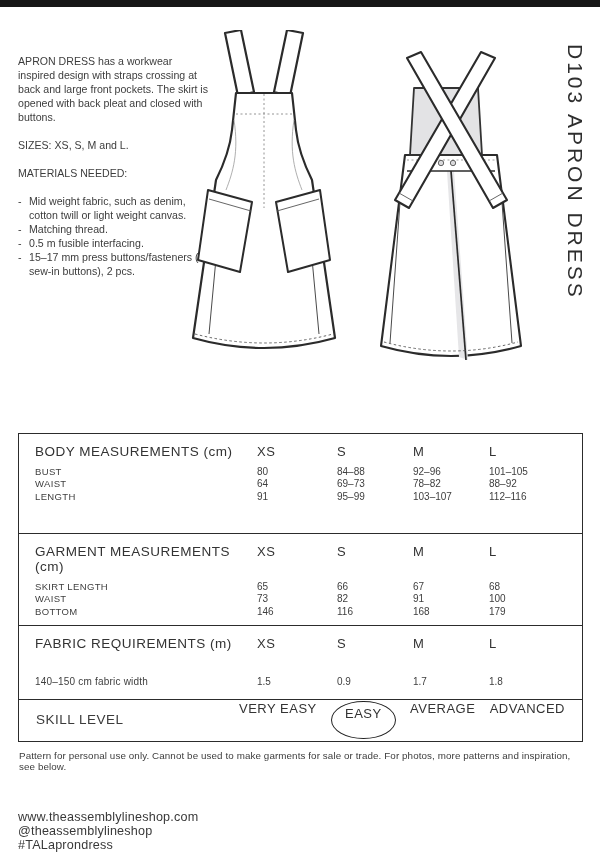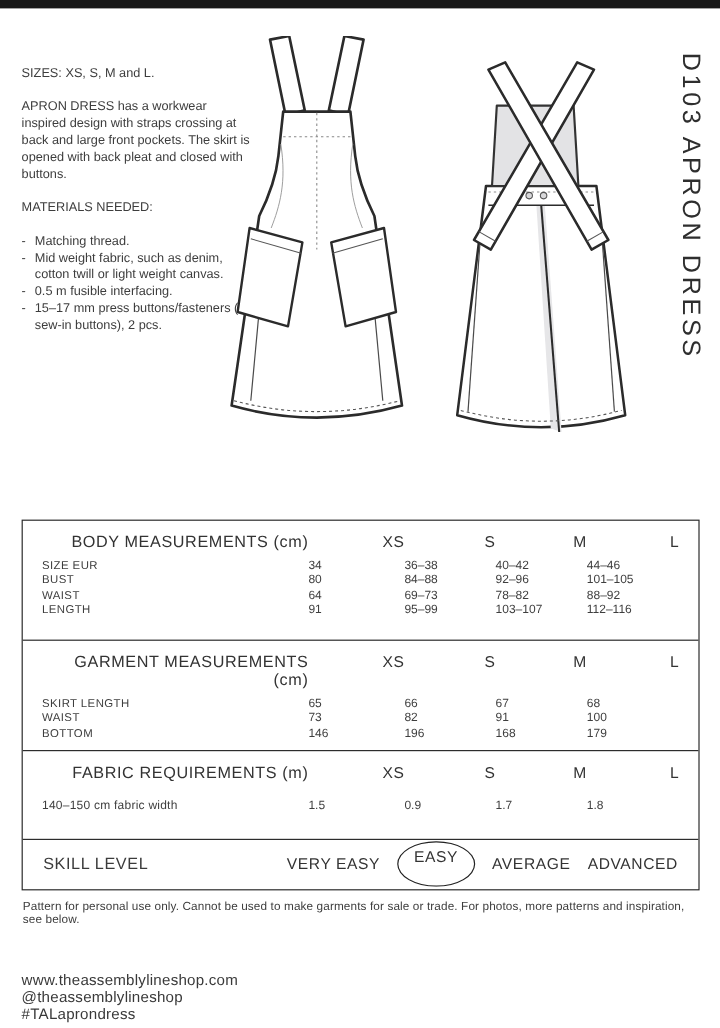--- a/index.html
+++ b/index.html
@@ -31,51 +31,51 @@
   .mtable{
     position:absolute;left:18px;top:433px;width:565px;height:309px;
     border:1.5px solid #2c2c2c;box-sizing:border-box;
   }
   .tsection{box-sizing:border-box;overflow:hidden;}
   .sec-body{height:99px;}
   .sec-garment{height:92px;border-top:1.2px solid #2c2c2c;}
   .sec-fabric{height:74px;border-top:1.2px solid #2c2c2c;}
   .sec-skill{height:40px;border-top:1.2px solid #2c2c2c;display:flex;align-items:center;padding:0 17px;}
   .trow{display:grid;grid-template-columns:222px 80px 76px 76px auto;align-items:baseline;padding:0 16px;}
-  .hrow{padding-top:10px;text-align:right;}
+  .hrow{padding-top:10px;}
   .sec-title{font-size:13.5px;letter-spacing:0.5px;color:#333;}
   .size-h{font-size:13px;letter-spacing:0.5px;color:#333;}
   .rows{margin-top:7px;}
   .trow.data{line-height:12.4px;}
   .rlabel{font-size:9.5px;letter-spacing:0.35px;color:#3e3e3e;}
   .rlabel.lc{font-size:10px;letter-spacing:0.2px;}
   .rval{font-size:10px;color:#3e3e3e;}
-  .sec-fabric .rows{margin-top:15px;}
+  .sec-fabric .rows{margin-top:25px;}
   .skill-label{font-size:13.5px;letter-spacing:0.5px;width:203px;flex:none;}
-  .skill-opts{flex:1;display:flex;justify-content:space-between;align-items:center;}
+  .skill-opts{flex:1;display:flex;justify-content:space-between;align-items:flex-start;}
   .skill-opt{font-size:13px;letter-spacing:0.5px;color:#333;}
   .circled{border:1.8px solid #222;border-radius:50%;padding:4px 13px 17px 13px;}
 
   
   .note{position:absolute;left:19px;top:750px;width:566px;font-size:9.8px;letter-spacing:0.1px;color:#3d3d3d;}
   .links{position:absolute;left:18px;top:810px;width:565px;display:flex;justify-content:space-between;font-size:12.6px;color:#393939;letter-spacing:0.2px;flex-direction:column;}
 </style>
 </head>
 <body>
 
 <div class="sheet">
   <div class="topbar"></div>
 
   <div class="intro">
+    <p>APRON DRESS has a workwear inspired design with straps crossing at back and large front pockets. The skirt is opened with back pleat and closed with buttons.</p>
     <p>SIZES: XS, S, M and L.</p>
-    <p>APRON DRESS has a workwear inspired design with straps crossing at back and large front pockets. The skirt is opened with back pleat and closed with buttons.</p>
     <p class="mat-title">MATERIALS NEEDED:</p>
     <ul class="mat-list">
+      <li>Mid weight fabric, such as denim, cotton twill or light weight canvas.</li>
       <li>Matching thread.</li>
-      <li>Mid weight fabric, such as denim, cotton twill or light weight canvas.</li>
       <li>0.5 m fusible interfacing.</li>
       <li>15–17 mm press buttons/fasteners (or sew-in buttons), 2 pcs.</li>
     </ul>
   </div>
 
   <svg class="draw" style="left:178px;top:30px;" width="172" height="340" viewBox="0 0 172 340">
     <g fill="#ffffff" stroke="#2b2b2b" stroke-width="2.2" stroke-linejoin="round">
       <polygon points="47,3 63,0 76,62 60,66"></polygon>
       <polygon points="125,3 109,0 96,62 112,66"></polygon>
       <path d="M58,63 L114,63 L118,100 C120,118 126,134 134,150 L157,308 Q86,328 15,308 L38,150 C46,134 52,118 54,100 Z"></path>
@@ -122,27 +122,20 @@
     <div class="tsection sec-body">
       <div class="trow hrow">
         <span class="sec-title">BODY MEASUREMENTS (cm)</span>
         <span class="size-h">XS</span>
         <span class="size-h">S</span>
         <span class="size-h">M</span>
         <span class="size-h">L</span>
       </div>
       <div class="rows">
         <div class="trow data">
-          <span class="rlabel">SIZE EUR</span>
-          <span class="rval">34</span>
-          <span class="rval">36–38</span>
-          <span class="rval">40–42</span>
-          <span class="rval">44–46</span>
-        </div>
-        <div class="trow data">
           <span class="rlabel">BUST</span>
           <span class="rval">80</span>
           <span class="rval">84–88</span>
           <span class="rval">92–96</span>
           <span class="rval">101–105</span>
         </div>
         <div class="trow data">
           <span class="rlabel">WAIST</span>
           <span class="rval">64</span>
           <span class="rval">69–73</span>
@@ -178,21 +171,21 @@
         <div class="trow data">
           <span class="rlabel">WAIST</span>
           <span class="rval">73</span>
           <span class="rval">82</span>
           <span class="rval">91</span>
           <span class="rval">100</span>
         </div>
         <div class="trow data">
           <span class="rlabel">BOTTOM</span>
           <span class="rval">146</span>
-          <span class="rval">196</span>
+          <span class="rval">116</span>
           <span class="rval">168</span>
           <span class="rval">179</span>
         </div>
       </div>
     </div>
 
     <div class="tsection sec-fabric">
       <div class="trow hrow">
         <span class="sec-title">FABRIC REQUIREMENTS (m)</span>
         <span class="size-h">XS</span>

